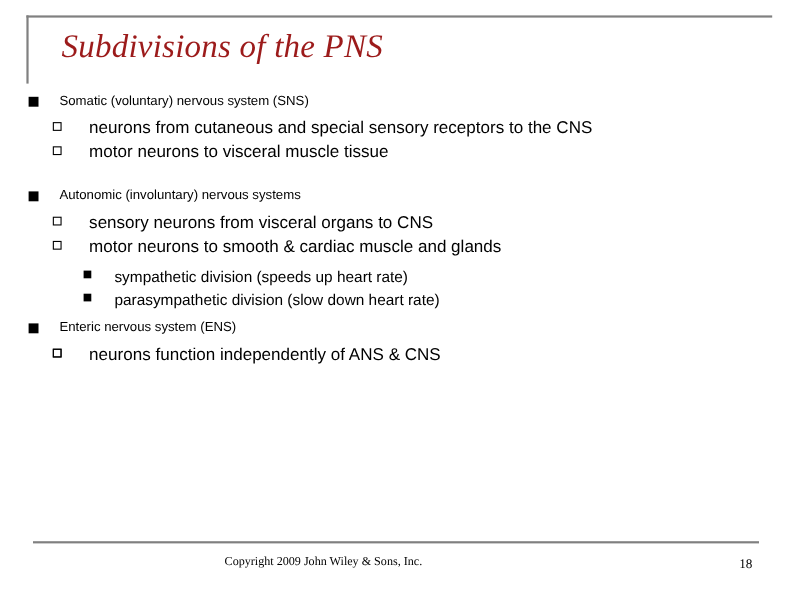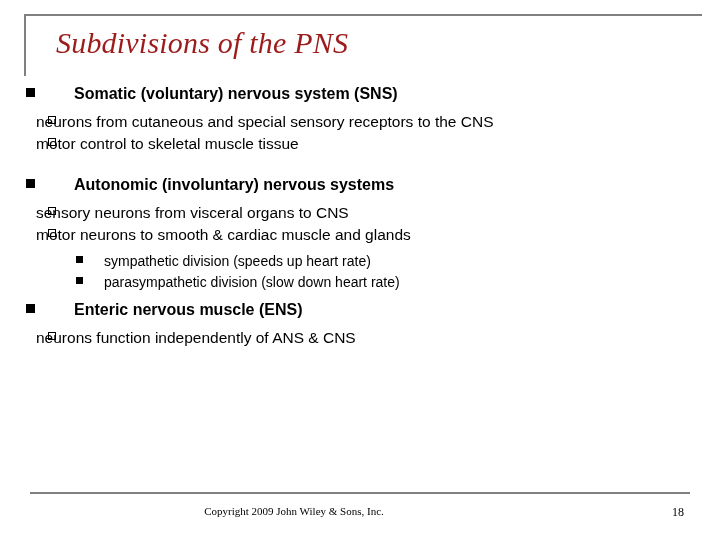--- a/index.html
+++ b/index.html
@@ -54,39 +54,39 @@
   
   .body {
     position: absolute;
     left: 0;
     top: 84px;
     width: 720px;
   }
 
   .lvl1 {
     position: relative;
-    padding-left: 74px;
-    font-size: 16px;
-    font-weight: bold;
+    padding-left: 54px;
+    font-size: 12px;
+    font-weight: normal;
     color: #000000;
     line-height: 1.25;
     margin-bottom: 2px;
   }
   .lvl1 .bullet {
     position: absolute;
     left: 26px;
     top: 4px;
     width: 9px;
     height: 9px;
     background: #000000;
   }
 
   .lvl2 {
     position: relative;
-    padding-left: 36px;
+    padding-left: 81px;
     font-size: 15.5px;
     color: #000000;
     line-height: 1.32;
     margin-top: 2px;
   }
   .lvl2 .bullet {
     position: absolute;
     left: 48px;
     top: 4px;
     width: 8px;
@@ -165,21 +165,21 @@
       <span class="bullet"></span>
       <span>Somatic (voluntary) nervous system (SNS)</span>
     </div>
     <div class="gap-xs"></div>
     <div class="lvl2">
       <span class="bullet"></span>
       <span class="text">neurons from cutaneous and special sensory receptors to the CNS</span>
     </div>
     <div class="lvl2">
       <span class="bullet"></span>
-      <span class="text">motor control to skeletal muscle tissue</span>
+      <span class="text">motor neurons to visceral muscle tissue</span>
     </div>
 
     <div class="gap-lg"></div>
 
     <div class="lvl1">
       <span class="bullet"></span>
       <span>Autonomic (involuntary) nervous systems</span>
     </div>
     <div class="gap-xs"></div>
     <div class="lvl2">
@@ -197,21 +197,21 @@
     </div>
     <div class="lvl3">
       <span class="bullet"></span>
       <span>parasympathetic division (slow down heart rate)</span>
     </div>
 
     <div class="gap-sm"></div>
 
     <div class="lvl1">
       <span class="bullet"></span>
-      <span>Enteric nervous muscle (ENS)</span>
+      <span>Enteric nervous system (ENS)</span>
     </div>
     <div class="gap-xs"></div>
     <div class="lvl2">
       <span class="bullet"></span>
     </div>
     <div class="lvl2">
       <span class="bullet"></span>
       <span class="text">neurons function independently of ANS &amp; CNS</span>
     </div>
 

